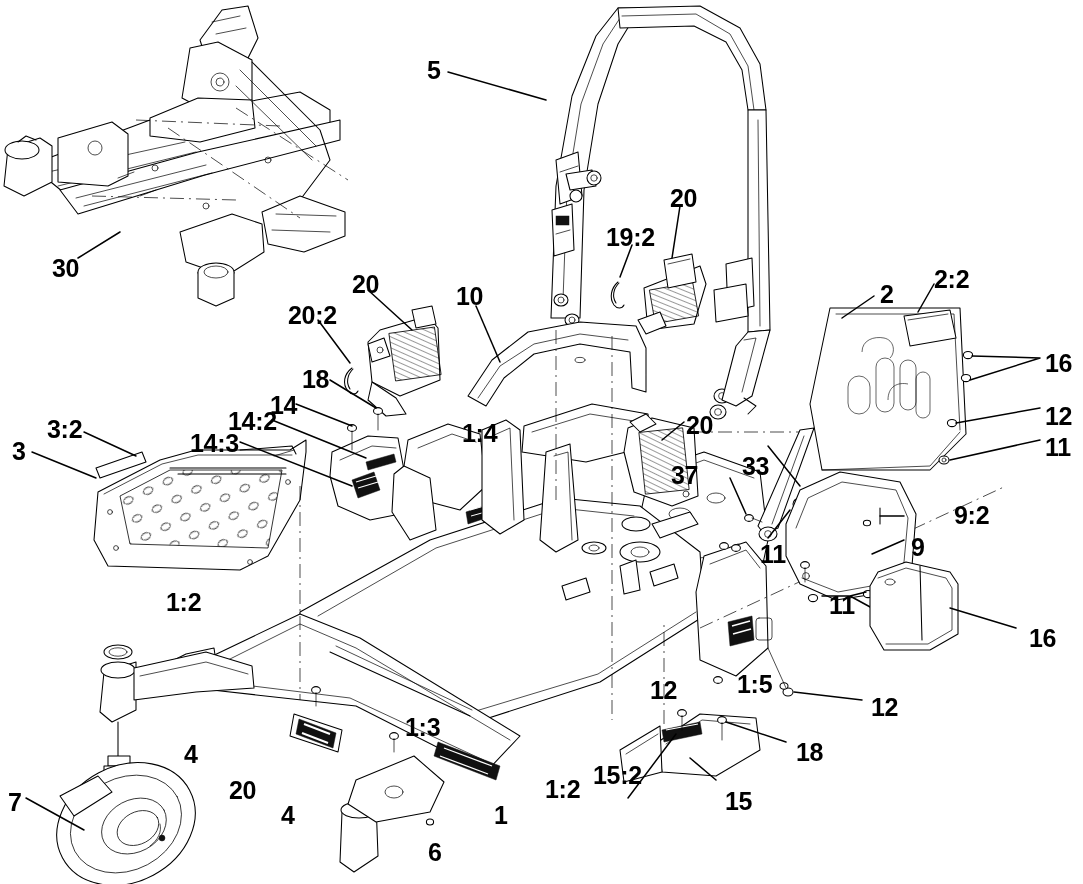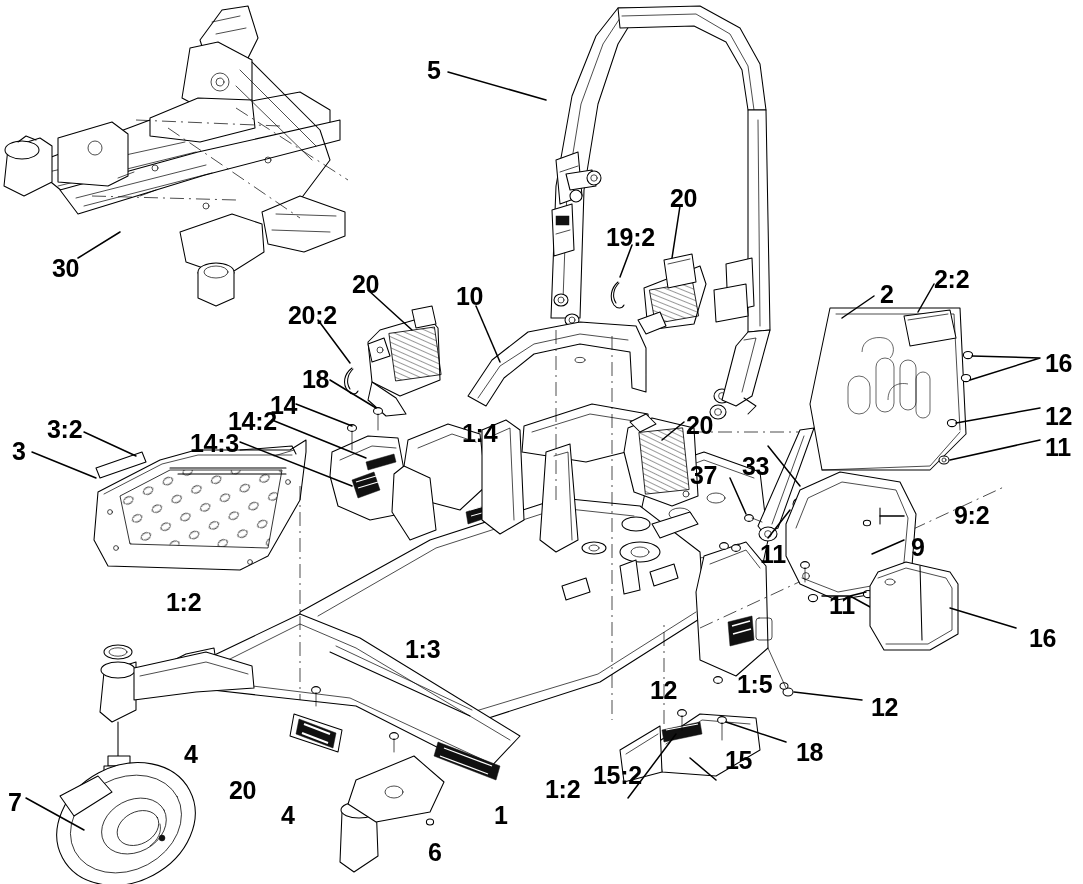--- a/index.html
+++ b/index.html
@@ -474,35 +474,35 @@
   <div class="cal" style="left:462px;top:421px">1:4</div>
   <div class="cal" style="left:880px;top:282px">2</div>
   <div class="cal" style="left:934px;top:267px">2:2</div>
   <div class="cal" style="left:1045px;top:351px">16</div>
   <div class="cal" style="left:1045px;top:404px">12</div>
   <div class="cal" style="left:1045px;top:435px">11</div>
   <div class="cal" style="left:47px;top:417px">3:2</div>
   <div class="cal" style="left:12px;top:439px">3</div>
   <div class="cal" style="left:686px;top:413px">20</div>
   <div class="cal" style="left:742px;top:454px">33</div>
-  <div class="cal" style="left:690px;top:463px">37</div>
+  <div class="cal" style="left:671px;top:463px">37</div>
   <div class="cal" style="left:954px;top:503px">9:2</div>
   <div class="cal" style="left:911px;top:535px">9</div>
   <div class="cal" style="left:760px;top:542px">11</div>
   <div class="cal" style="left:829px;top:593px">11</div>
   <div class="cal" style="left:1029px;top:626px">16</div>
   <div class="cal" style="left:166px;top:590px">1:2</div>
-  <div class="cal" style="left:405px;top:637px">1:3</div>
+  <div class="cal" style="left:405px;top:715px">1:3</div>
   <div class="cal" style="left:184px;top:742px">4</div>
   <div class="cal" style="left:229px;top:778px">20</div>
   <div class="cal" style="left:281px;top:803px">4</div>
   <div class="cal" style="left:8px;top:790px">7</div>
   <div class="cal" style="left:494px;top:803px">1</div>
   <div class="cal" style="left:545px;top:777px">1:2</div>
   <div class="cal" style="left:428px;top:840px">6</div>
   <div class="cal" style="left:650px;top:678px">12</div>
   <div class="cal" style="left:737px;top:672px">1:5</div>
   <div class="cal" style="left:871px;top:695px">12</div>
   <div class="cal" style="left:796px;top:740px">18</div>
-  <div class="cal" style="left:725px;top:748px">15</div>
+  <div class="cal" style="left:725px;top:789px">15</div>
   <div class="cal" style="left:593px;top:763px">15:2</div>
 
 </div>
 
 </body></html>

